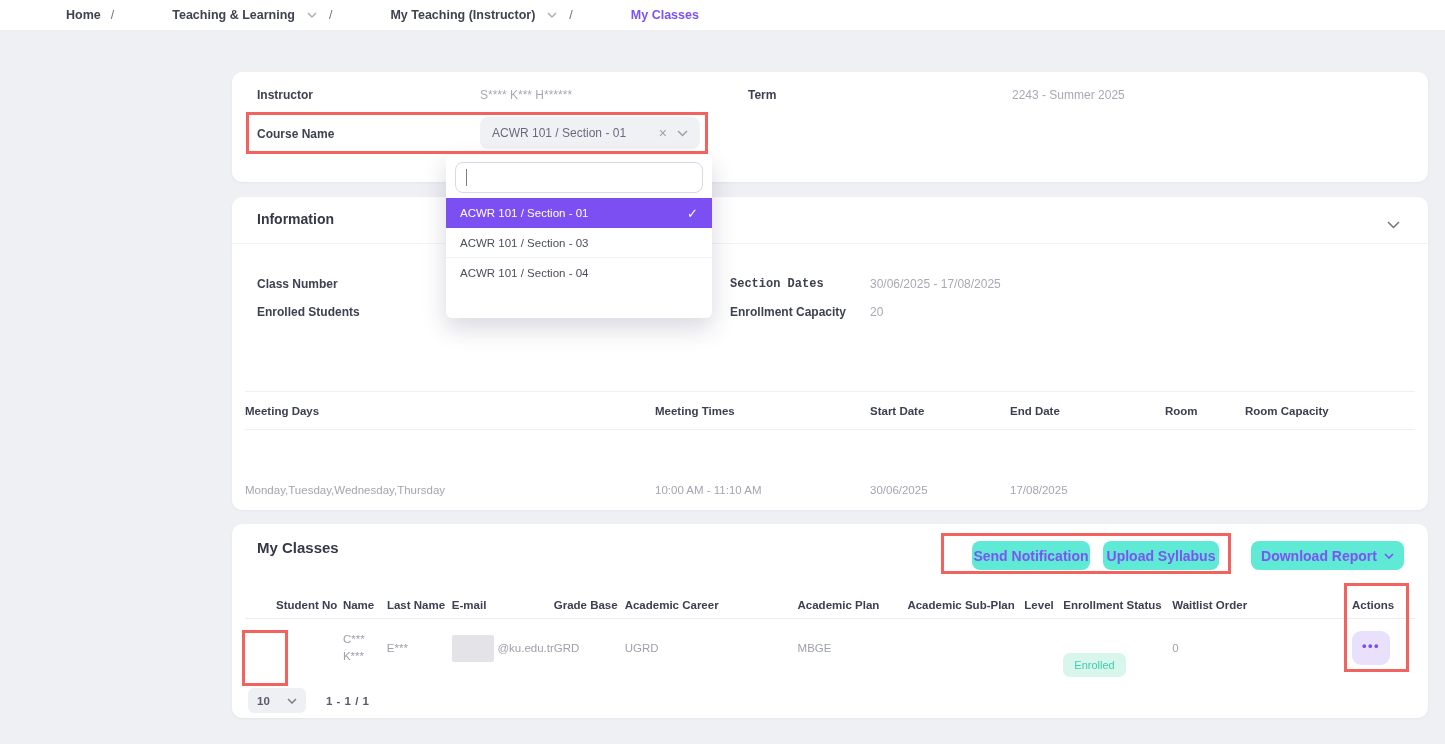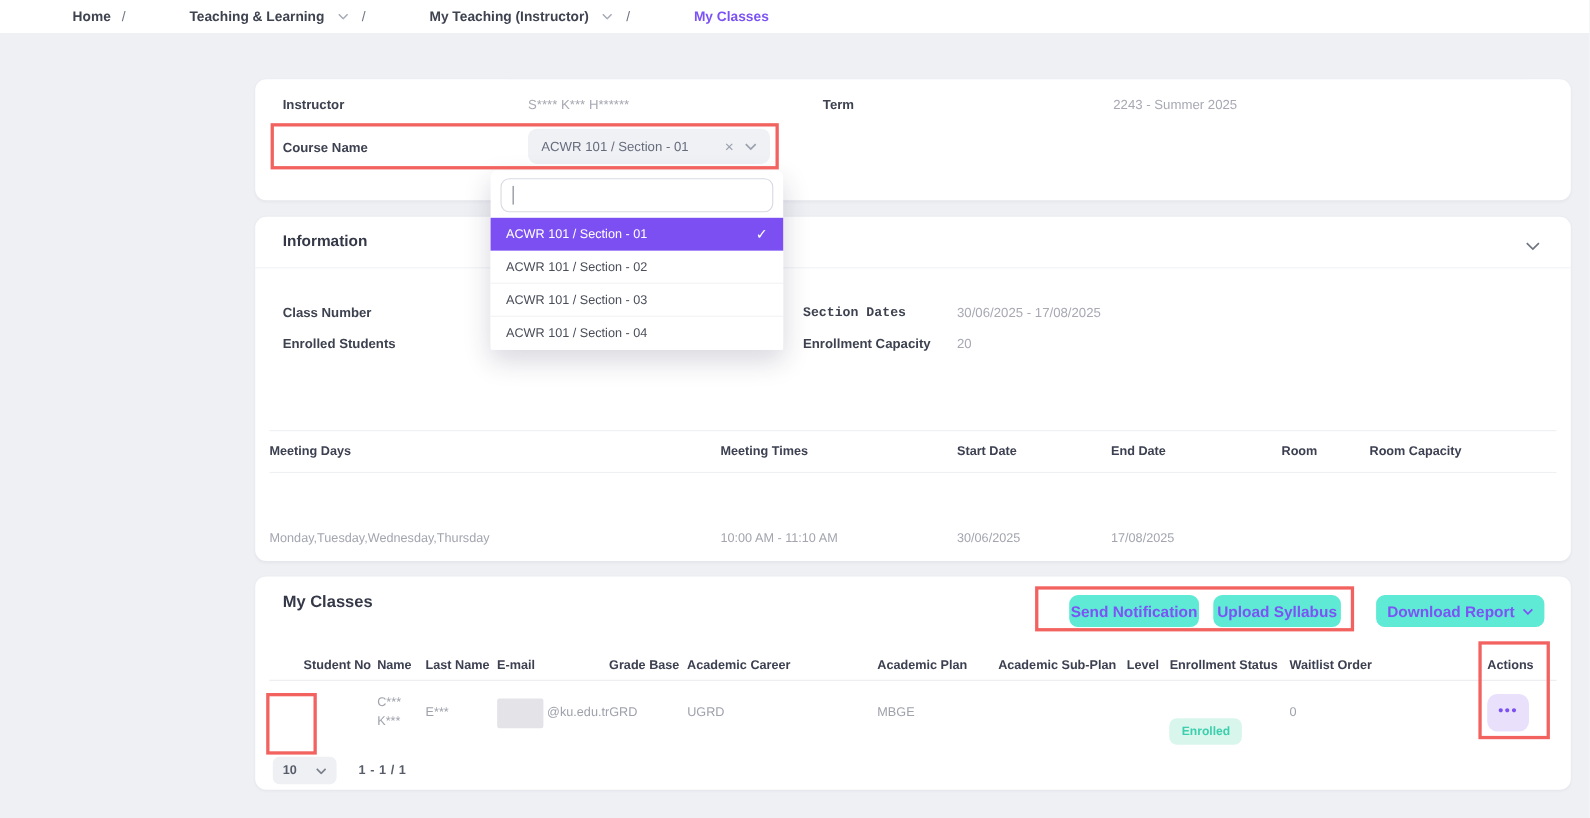--- a/index.html
+++ b/index.html
@@ -81,21 +81,21 @@
   .c-gb{width:71px}.c-ac{width:173px}.c-ap{width:110px}.c-asp{width:117px}.c-lvl{width:39px}
   .c-es{width:109px}.c-wo{width:180px}.c-act{width:63px}
 
   .cbx { width:15px; height:15px; background:#edeef3; border-radius:4px; cursor:pointer; }
   .redact { background:#e3e3e8; border-radius:2px; height:27px; }
   .redact.sno { width:64px; }
   .redact.email { width:52px; display:inline-block; vertical-align:middle; }
   .email-cell { display:flex; align-items:center; gap:3px; overflow:visible; }
   .name-cell { line-height:17px; }
   .badge-enrolled { display:inline-block; padding:6px 11px; border-radius:7px; background:#d9f6ec;
-                    color:#3ccfae; font-size:11px; font-weight:700;margin-top:34px; }
+                    color:#3ccfae; font-size:11px; font-weight:400;margin-top:34px; }
   .actions-btn { width:38px; height:34px; border:none; border-radius:9px; background:#e9e1fb;
                  color:#7b50f3; font-size:13px; letter-spacing:1.5px; font-weight:700;
                  cursor:pointer; display:flex; align-items:center; justify-content:center; padding-bottom:6px; }
 
   .pager { position:absolute; left:16px; top:164px; display:flex; align-items:center; }
   .pg-select { width:58px; height:25px; background:#eef0f4; border-radius:6px; display:flex;
                align-items:center; justify-content:space-between; padding:0 9px; font-size:11.5px;
                color:#575c68; font-weight:700; cursor:pointer; }
   .pg-range { margin-left:20px; font-size:11.5px; color:#575c68; font-weight:700; letter-spacing:.5px; }
 
@@ -255,23 +255,20 @@
 
   <div class="dropdown">
     <input class="dd-search" value="" style="">
     <div class="dd-caret"></div>
     <div class="dd-opts">
       <div class="dd-opt selected">
         <span>ACWR 101 / Section - 01</span>
         <span class="check">✓</span>
       </div>
       <div class="dd-opt sep">
-        <span>ACWR 101 / Section - 02</span>
-      </div>
-      <div class="dd-opt sep">
         <span>ACWR 101 / Section - 03</span>
       </div>
       <div class="dd-opt">
         <span>ACWR 101 / Section - 04</span>
       </div>
     </div>
   </div>
 
   <div class="anno anno-course"></div>
   <div class="anno anno-buttons"></div>

